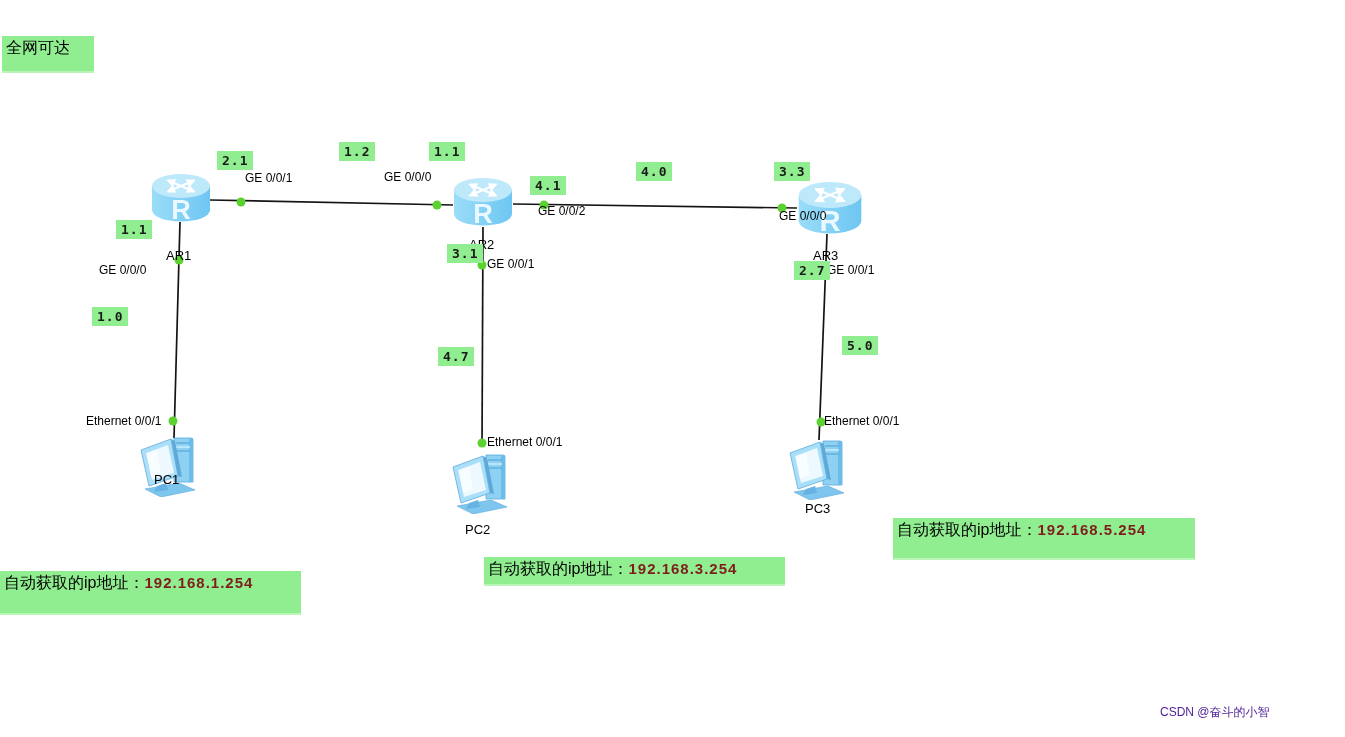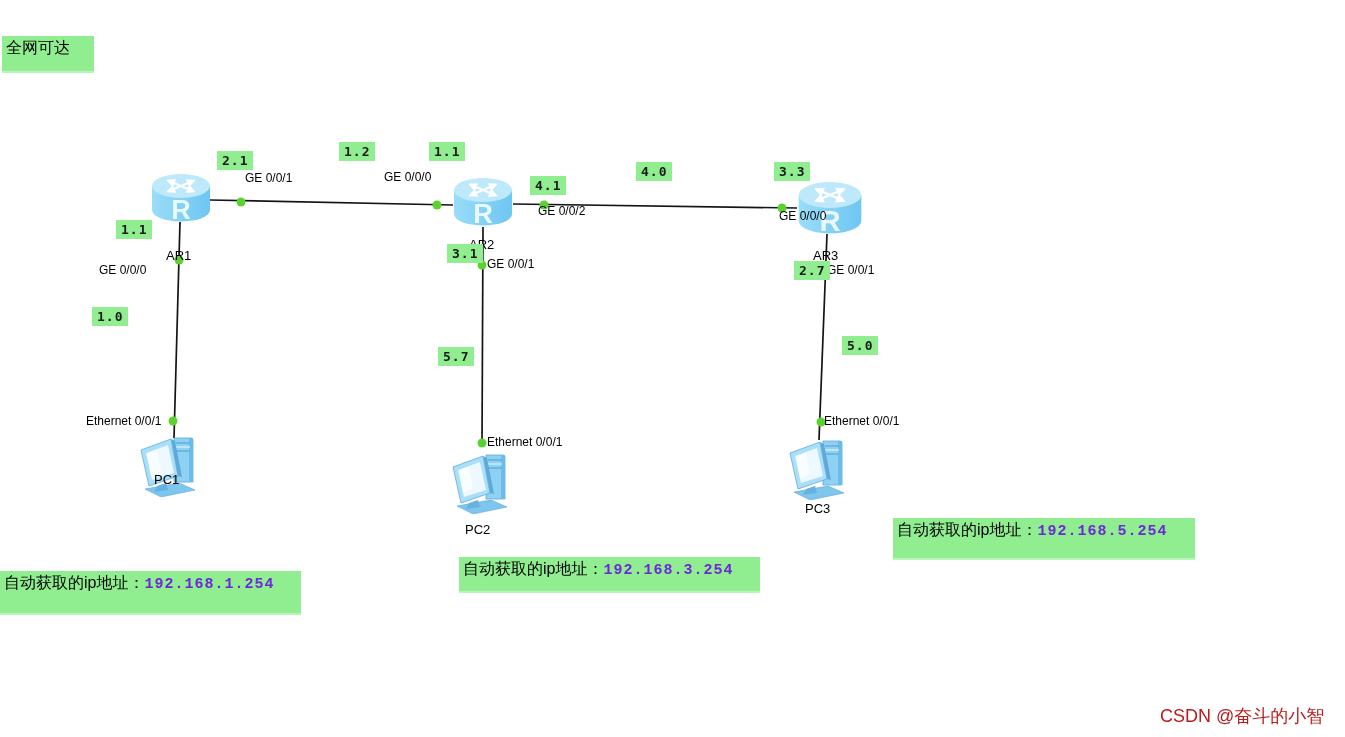--- a/index.html
+++ b/index.html
@@ -8,23 +8,23 @@
   .links{position:absolute;left:0;top:0;width:1345px;height:737px;}
   .dev{position:absolute;}
   .dev-label{position:absolute;font-size:13px;color:#000;white-space:nowrap;}
   .iface{position:absolute;font-size:12px;color:#000;white-space:nowrap;}
   .badge{position:absolute;background:#90ee90;color:#1b1b1b;
          font-family:"DejaVu Sans Mono",monospace;font-weight:bold;font-size:13px;
          line-height:15px;padding:2px 5px;letter-spacing:1px;white-space:nowrap;}
   .ann-box{position:absolute;background:#90ee90;color:#000;font-size:16px;
            padding:2px 4px;box-sizing:border-box;white-space:nowrap;
            border-bottom:2px solid #b9f4b9;}
-  .ann-box .val{font-family:Liberation Mono, monospace;font-weight:bold;font-size:15px;
-                color:#6d28d9;letter-spacing:1px;}
-  .watermark{position:absolute;font-size:18px;color:#b91c1c;white-space:nowrap;
+  .ann-box .val{font-family:Liberation Sans, sans-serif;font-weight:bold;font-size:15px;
+                color:#7f1d1d;letter-spacing:1px;}
+  .watermark{position:absolute;font-size:12px;color:#4c1d95;white-space:nowrap;
              text-shadow:1px 1px 0 #ffffff;}
 </style>
 </head>
 <body>
 
 <div class="canvas">
 
   <svg style="position:absolute;width:0;height:0" aria-hidden="true">
     <defs>
       <linearGradient id="rg" x1="0" y1="0" x2="1" y2="0">
@@ -114,31 +114,31 @@
 
   <div class="badge" style="left:217px;top:151px">2.1</div>
   <div class="badge" style="left:339px;top:142px">1.2</div>
   <div class="badge" style="left:429px;top:142px">1.1</div>
   <div class="badge" style="left:530px;top:176px">4.1</div>
   <div class="badge" style="left:636px;top:162px">4.0</div>
   <div class="badge" style="left:774px;top:162px">3.3</div>
   <div class="badge" style="left:116px;top:220px">1.1</div>
   <div class="badge" style="left:92px;top:307px">1.0</div>
   <div class="badge" style="left:447px;top:244px">3.1</div>
-  <div class="badge" style="left:438px;top:347px">5.7</div>
+  <div class="badge" style="left:438px;top:347px">4.7</div>
   <div class="badge" style="left:794px;top:261px">2.7</div>
   <div class="badge" style="left:842px;top:336px">5.0</div>
 
   <div class="ann-box" style="left:2px;top:36px;width:92px;height:37px">
     <span>全网可达</span>
   </div>
   <div class="ann-box" style="left:0px;top:571px;width:301px;height:44px">
     <span class="cn">自动获取的ip地址：</span><span class="val">192.168.1.254</span>
   </div>
-  <div class="ann-box" style="left:459px;top:557px;width:301px;height:36px">
+  <div class="ann-box" style="left:484px;top:557px;width:301px;height:29px">
     <span class="cn">自动获取的ip地址：</span><span class="val">192.168.3.254</span>
   </div>
   <div class="ann-box" style="left:893px;top:518px;width:302px;height:42px">
     <span class="cn">自动获取的ip地址：</span><span class="val">192.168.5.254</span>
   </div>
 
   <div class="watermark" style="left:1160px;top:704px">CSDN @奋斗的小智</div>
 
 </div>
 

